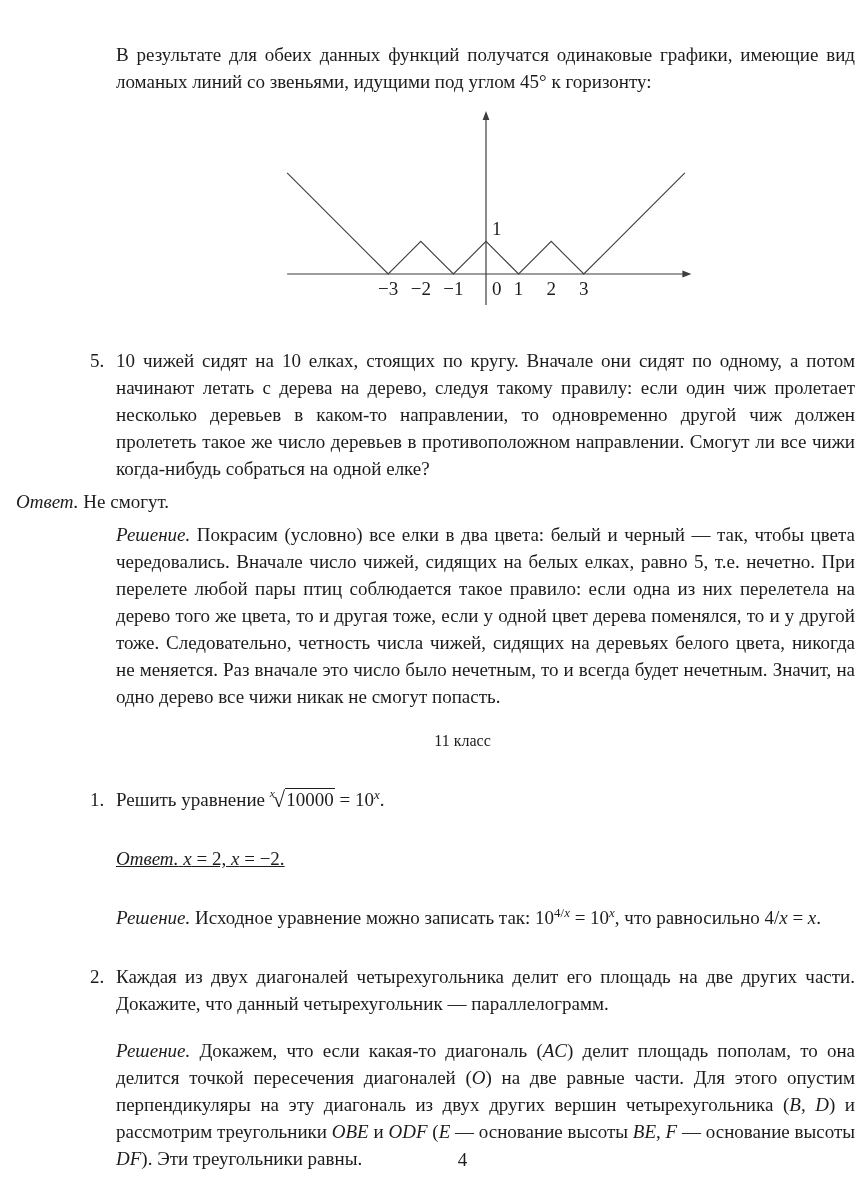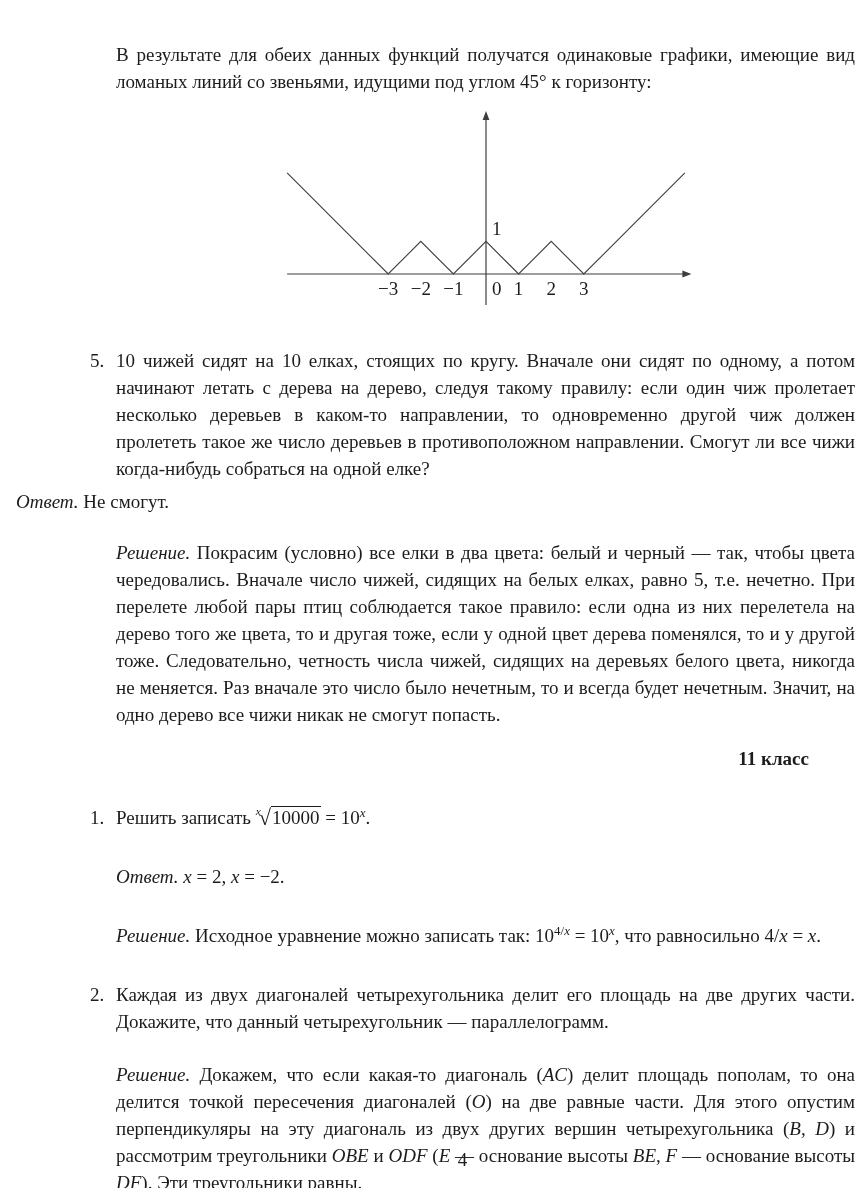--- a/index.html
+++ b/index.html
@@ -21,31 +21,31 @@
   .graph svg{position:absolute;left:0;top:0;}
   .graph .axis{stroke:#3d3d3d;stroke-width:1.2;fill:none;}
   .graph .curve{stroke:#3d3d3d;stroke-width:1.1;fill:none;}
   .graph .arrow{fill:#3d3d3d;stroke:none;}
   .tick{position:absolute;transform:translateX(-50%);font-size:19px;line-height:19px;color:#1c1c1c;white-space:nowrap;}
   .tick.noshift{transform:none;}
   .item{position:relative;margin-left:116px;width:739px;}
   .item .num{position:absolute;left:-26px;top:0;}
   .mt-p5{margin-top:11px;}
   .answer5{margin-top:6px;margin-left:16px;}
-  .solution5{margin-top:24px;}
+  .solution5{margin-top:6px;}
   .section-title{
     margin:17px 0 0 116px;width:739px;
     box-sizing:border-box;padding-right:46px;
-    text-align:right;font-weight:bold;font-size:19px;line-height:27px;
+    text-align:center;font-weight:normal;font-size:16px;line-height:27px;
   }
   .mt-p1{margin-top:30px;}
-  .answer1{}
+  .answer1{text-decoration:underline;}
   .solution1{}
   .mt-p2{margin-top:9px;}
-  .solution2{margin-top:26px;}
+  .solution2{margin-top:20px;}
   .pageno{
     position:absolute;top:1146px;left:116px;width:739px;
     box-sizing:border-box;padding-right:46px;
     text-align:center;
   }
   
   .lbl{font-style:italic;}
   .mi{font-style:italic;}
   .sup,.supi{font-size:68%;vertical-align:0.55em;line-height:0;}
   .supi{font-style:italic;}
@@ -84,21 +84,21 @@
   </div>
 
   <p class="col just answer5"><span class="lbl">Ответ.</span><span> Не смогут.</span></p>
 
   <p class="col just solution5"><span class="lbl">Решение.</span><span> Покрасим (условно) все елки в два цвета: белый и черный — так, чтобы цвета чередовались. Вначале число чижей, сидящих на белых елках, равно 5, т.е. нечетно. При перелете любой пары птиц соблюдается такое правило: если одна из них перелетела на дерево того же цвета, то и другая тоже, если у одной цвет дерева поменялся, то и у другой тоже. Следовательно, четность числа чижей, сидящих на деревьях белого цвета, никогда не меняется. Раз вначале это число было нечетным, то и всегда будет нечетным. Значит, на одно дерево все чижи никак не смогут попасть.</span></p>
 
   <h2 class="section-title">11 класс</h2>
 
   <div class="item mt-p1">
     <span class="num">1.</span>
-    <p class="just"><span>Решить записать </span><span class="rootidx">x</span><span class="rootsign">√</span><span class="radicand">10000</span><span> = 10</span><span class="supi">x</span><span>.</span></p>
+    <p class="just"><span>Решить уравнение </span><span class="rootidx">x</span><span class="rootsign">√</span><span class="radicand">10000</span><span> = 10</span><span class="supi">x</span><span>.</span></p>
   </div>
 
   <p class="col just answer1"><span class="lbl">Ответ.</span><span> </span><span class="mi">x</span><span> = 2, </span><span class="mi">x</span><span> = −2.</span></p>
 
   <p class="col just solution1"><span class="lbl">Решение.</span><span> Исходное уравнение можно записать так: 10</span><span class="sup">4/</span><span class="supi">x</span><span> = 10</span><span class="supi">x</span><span>, что равносильно 4/</span><span class="mi">x</span><span> = </span><span class="mi">x</span><span>.</span></p>
 
   <div class="item mt-p2">
     <span class="num">2.</span>
     <p class="just">Каждая из двух диагоналей четырехугольника делит его площадь на две других части. Докажите, что данный четырехугольник — параллелограмм.</p>
   </div>

